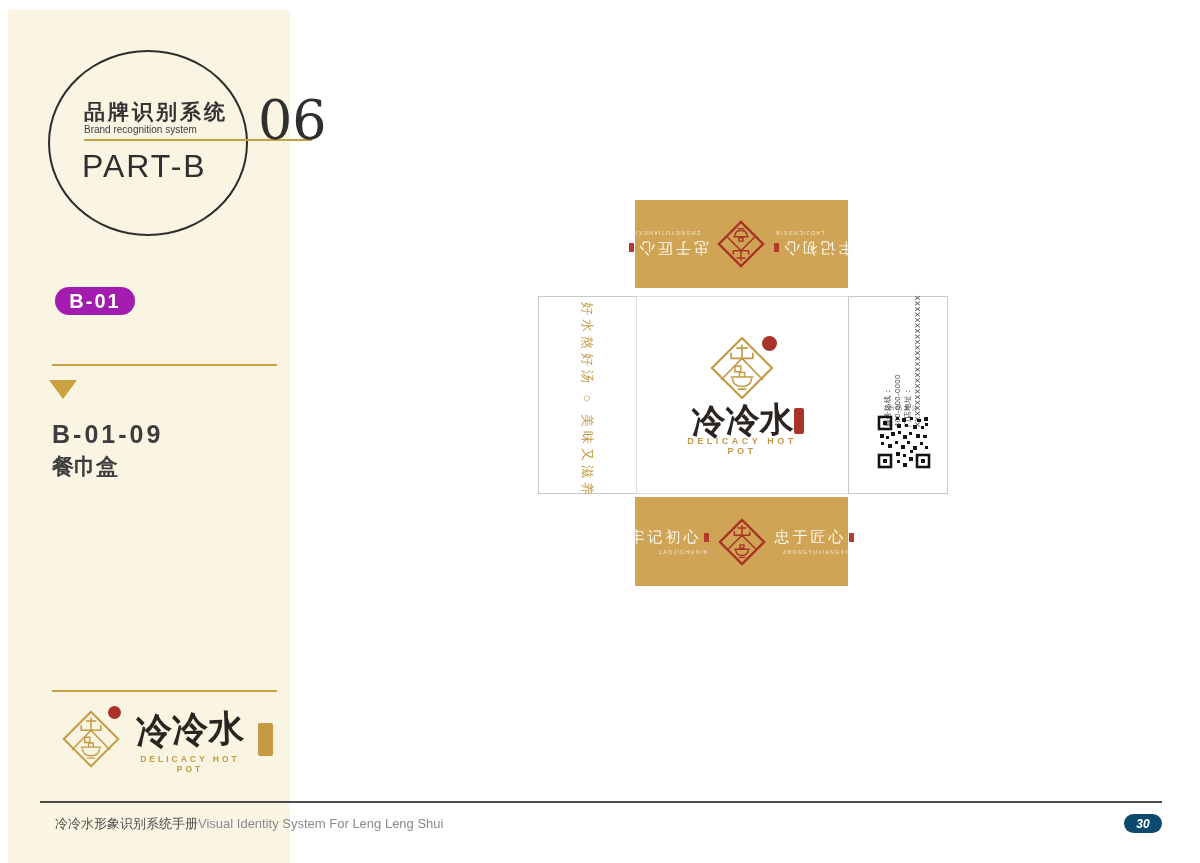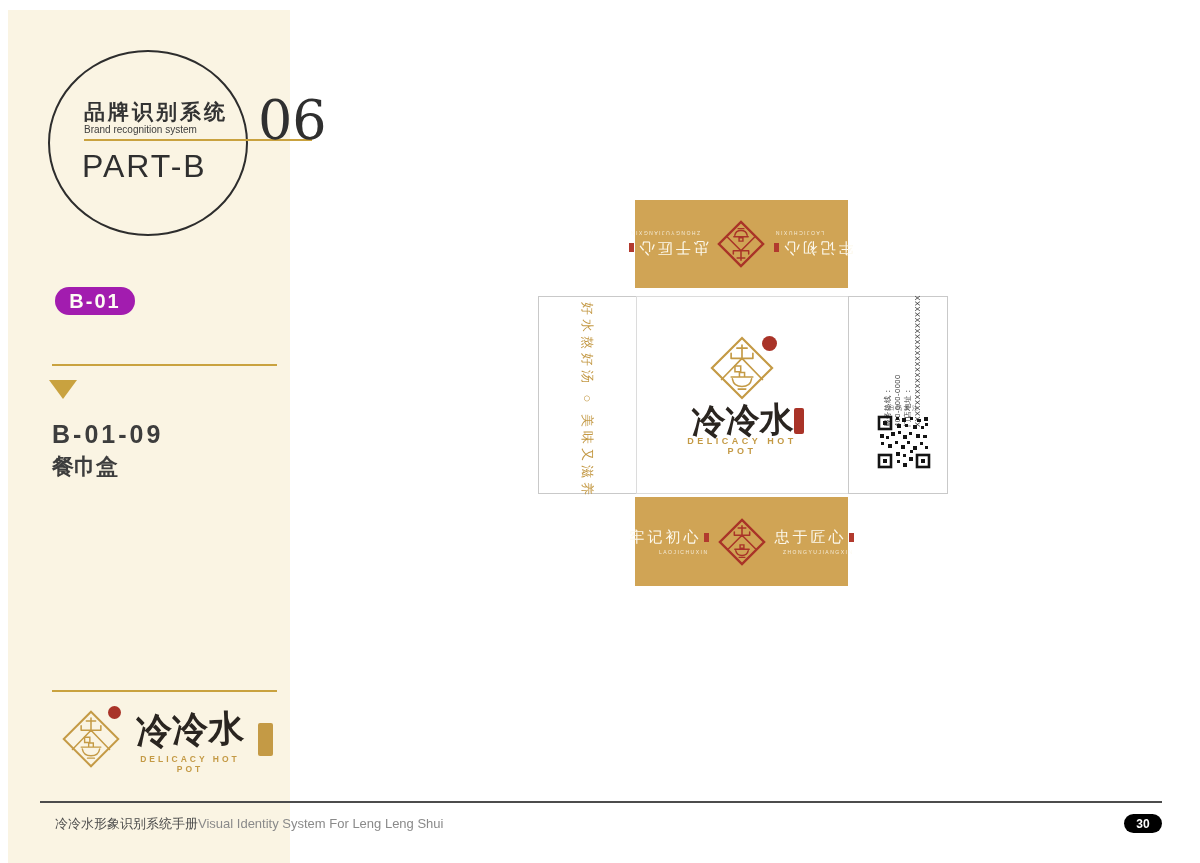--- a/index.html
+++ b/index.html
@@ -71,22 +71,22 @@
                 font-size:7.5px;line-height:10px;letter-spacing:0.5px;color:#3a3a3a;}
   .rp-textblock div{white-space:nowrap;}
   .qr-caption{left:877px;top:404px;width:54px;text-align:center;font-size:6px;letter-spacing:2px;color:#555555;}
   .qr{left:876px;top:414px;width:56px;height:56px;}
 
   
   .footer-line{left:40px;top:801px;width:1122px;height:2px;background:#4c4c4c;}
   .footer-text{left:55px;top:815px;font-size:13px;white-space:nowrap;}
   .footer-cn{color:#4c4c4c;}
   .footer-en{color:#8a8a8a;}
-  .page-badge{left:1124px;top:814px;width:38px;height:19px;border-radius:10px;background:#000000;color:#ffffff;
-              font-size:12px;font-weight:bold;display:flex;align-items:center;justify-content:center;}
+  .page-badge{left:1124px;top:814px;width:38px;height:19px;border-radius:10px;background:#0c4a6e;color:#ffffff;
+              font-size:12px;font-weight:bold;display:flex;align-items:center;justify-content:center;font-style:italic;}
 
   
   .mark path{fill:none;stroke:#C49A45;stroke-linecap:round;}
   .mark.red path{stroke:#A93328;}
   .qr rect.mod{fill:#141414;}
 </style>
 </head>
 <body>
 
 <div class="page">

